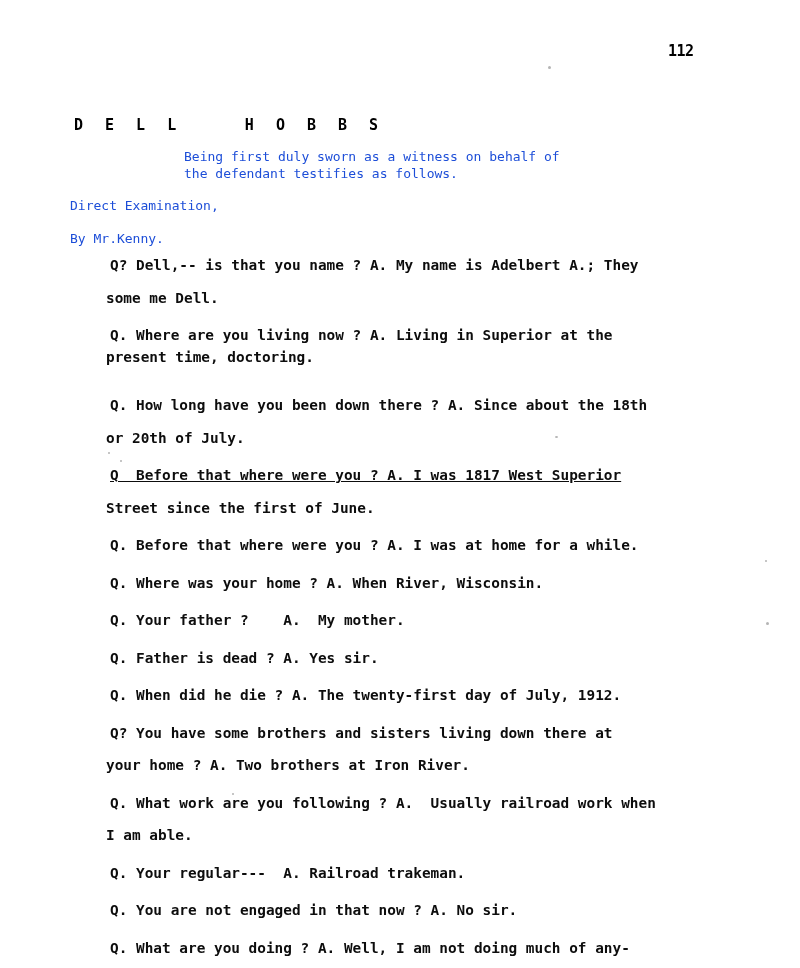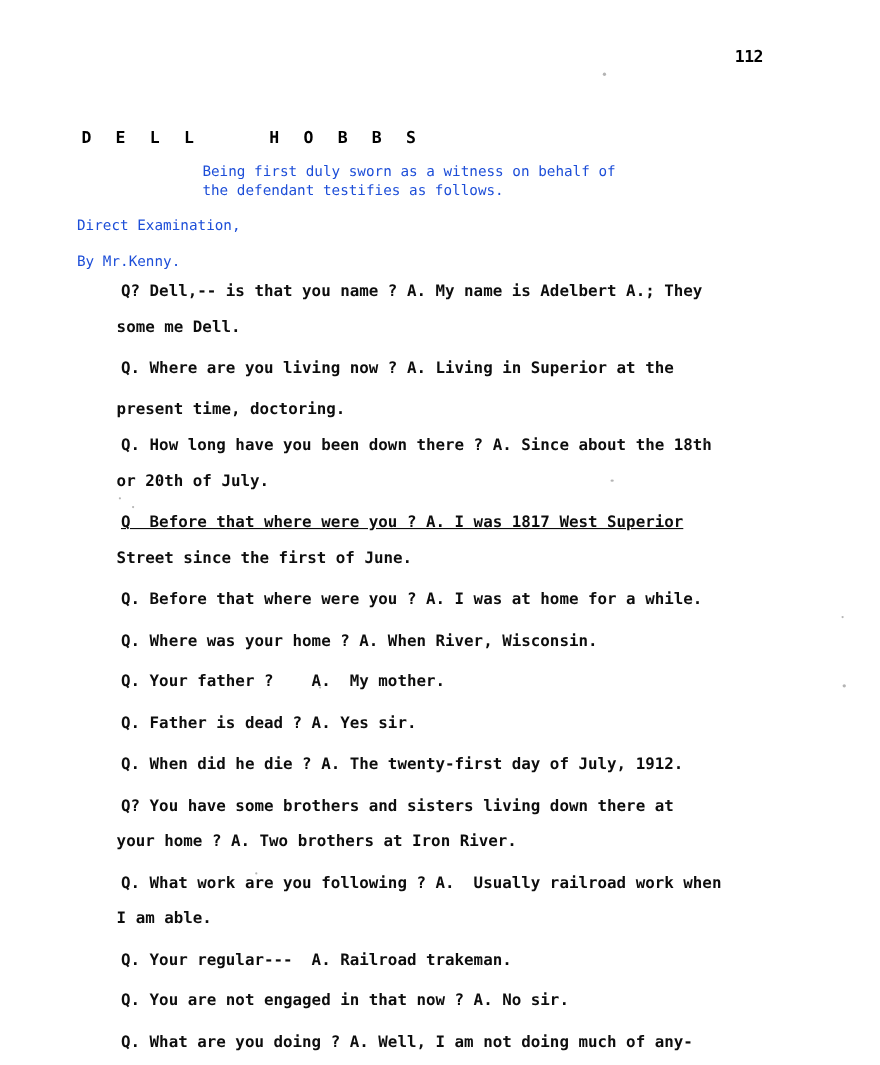--- a/index.html
+++ b/index.html
@@ -130,21 +130,21 @@
 
     <div class="tline meta-line" id="meta-by">By Mr.Kenny.</div>
 
     <div id="qa-list">
         <div class="qa-entry">
           <div class="qa-line first" style="top: 0px;">Q? Dell,-- is that you name ? A. My name is Adelbert A.; They</div>
           <div class="qa-line cont" style="top: 32.5px;">some me Dell.</div>
         </div>
         <div class="qa-entry">
           <div class="qa-line first" style="top: 70px;">Q. Where are you living now ? A. Living in Superior at the</div>
-          <div class="qa-line cont" style="top: 107px; text-align: center;">present time, doctoring.</div>
+          <div class="qa-line cont" style="top: 92px; text-align: center;">present time, doctoring.</div>
         </div>
         <div class="qa-entry">
           <div class="qa-line first" style="top: 140px;">Q. How long have you been down there ? A. Since about the 18th</div>
           <div class="qa-line cont" style="top: 172.5px;">or 20th of July.</div>
         </div>
         <div class="qa-entry">
           <div class="qa-line first" style="top: 210px; text-decoration: underline;">Q  Before that where were you ? A. I was 1817 West Superior</div>
           <div class="qa-line cont" style="top: 242.5px;">Street since the first of June.</div>
         </div>
         <div class="qa-entry">

